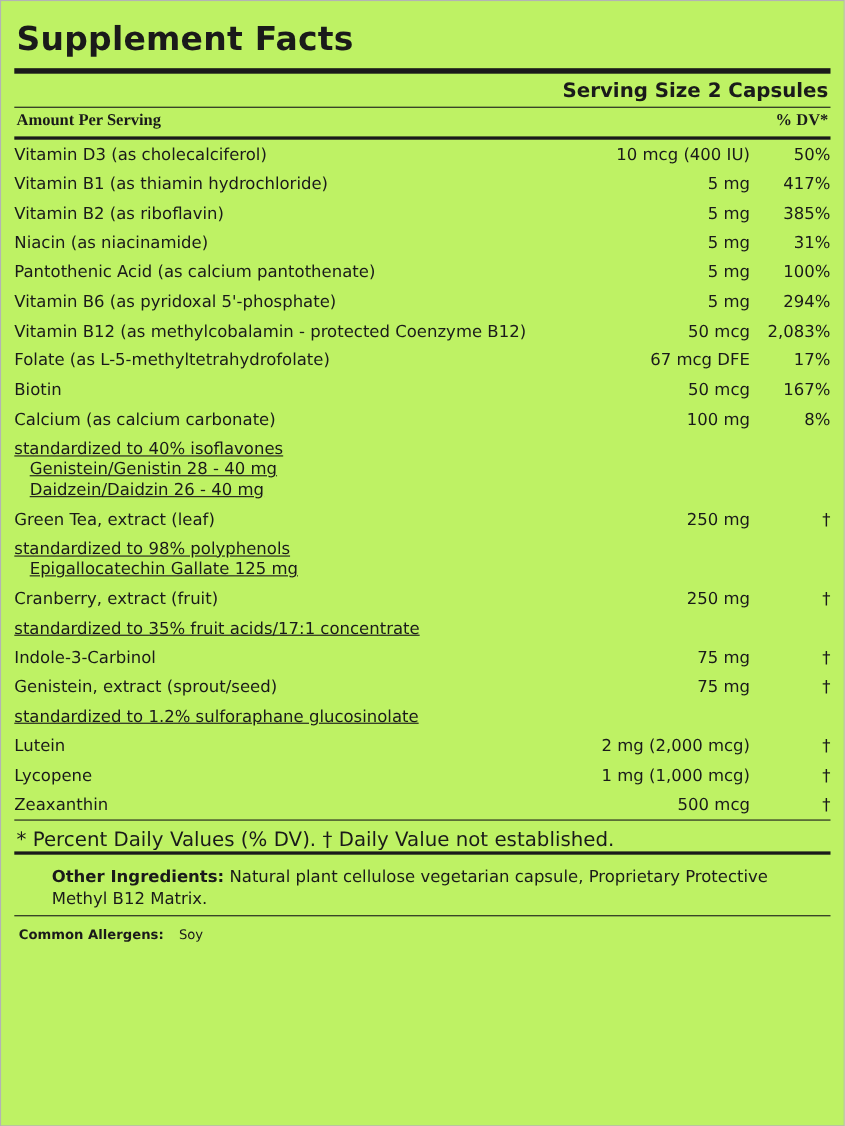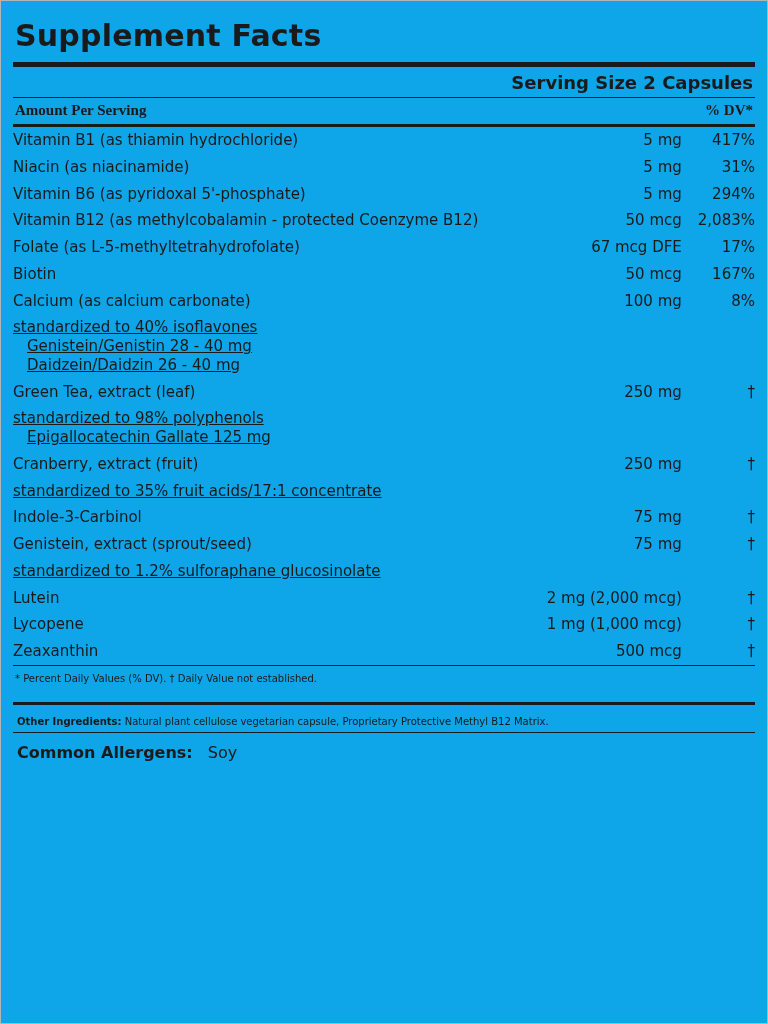--- a/index.html
+++ b/index.html
@@ -13,21 +13,21 @@
     font-family: "DejaVu Sans", "Liberation Sans", sans-serif;
     color: #1a1a1a;
     -webkit-font-smoothing: antialiased;
   }
   .panel {
     position: relative;
     width: 768px;
     height: 1024px;
     box-sizing: border-box;
     border: 1px solid #b4b4b4;
-    background: #0ea5e9;
+    background: #bef264;
     padding: 0 12px;
   }
   .title {
     font-size: 30px;
     font-weight: bold;
     letter-spacing: 0.2px;
     padding: 18px 0 10px 2px;
     line-height: 1.1;
   }
   .rule-thick {
@@ -93,31 +93,32 @@
   }
   .sub .indent2 {
     padding-left: 14px;
     display: block;
   }
   td.subname {
     padding-top: 0;
     padding-bottom: 2px;
   }
   .footnote {
-    font-size: 10px;
-    padding: 7px 2px 18px 2px;
+    font-size: 18px;
+    padding: 7px 2px 0 2px;
   }
   .other {
-    font-size: 10px;
+    font-size: 15px;
     padding: 10px 2px 4px 4px;
     line-height: 1.35;
+    margin-left: 30px;
   }
   .other b { font-weight: bold; }
   .allergens {
-    font-size: 16px;
+    font-size: 12px;
     padding: 10px 2px 6px 4px;
   }
   .allergens b { font-weight: bold; }
   .allergens .val { padding-left: 10px; }
 </style>
 </head>
 <body>
 
 <div class="panel">
 
@@ -132,28 +133,43 @@
   <div class="hdr-row">
     <span>Amount Per Serving</span>
     <span>% DV*</span>
   </div>
 
   <div class="rule-med"></div>
 
   <table class="facts">
     <tbody>
       <tr>
+        <td class="name">Vitamin D3 (as cholecalciferol)</td>
+        <td class="amt">10 mcg (400 IU)</td>
+        <td class="dv">50%</td>
+      </tr>
+      <tr>
         <td class="name">Vitamin B1 (as thiamin hydrochloride)</td>
         <td class="amt">5 mg</td>
         <td class="dv">417%</td>
       </tr>
       <tr>
+        <td class="name">Vitamin B2 (as riboflavin)</td>
+        <td class="amt">5 mg</td>
+        <td class="dv">385%</td>
+      </tr>
+      <tr>
         <td class="name">Niacin (as niacinamide)</td>
         <td class="amt">5 mg</td>
         <td class="dv">31%</td>
+      </tr>
+      <tr>
+        <td class="name">Pantothenic Acid (as calcium pantothenate)</td>
+        <td class="amt">5 mg</td>
+        <td class="dv">100%</td>
       </tr>
       <tr>
         <td class="name">Vitamin B6 (as pyridoxal 5'-phosphate)</td>
         <td class="amt">5 mg</td>
         <td class="dv">294%</td>
       </tr>
       <tr>
         <td class="name">Vitamin B12 (as methylcobalamin - protected Coenzyme B12)</td>
         <td class="amt">50 mcg</td>
         <td class="dv">2,083%</td>

